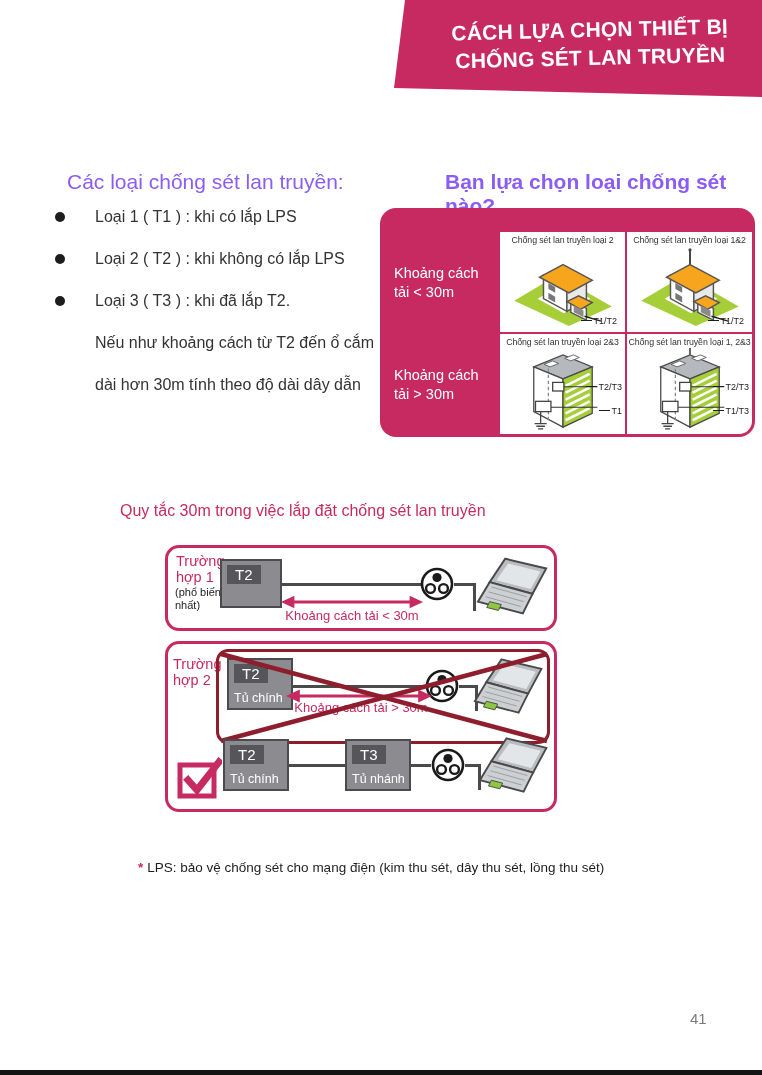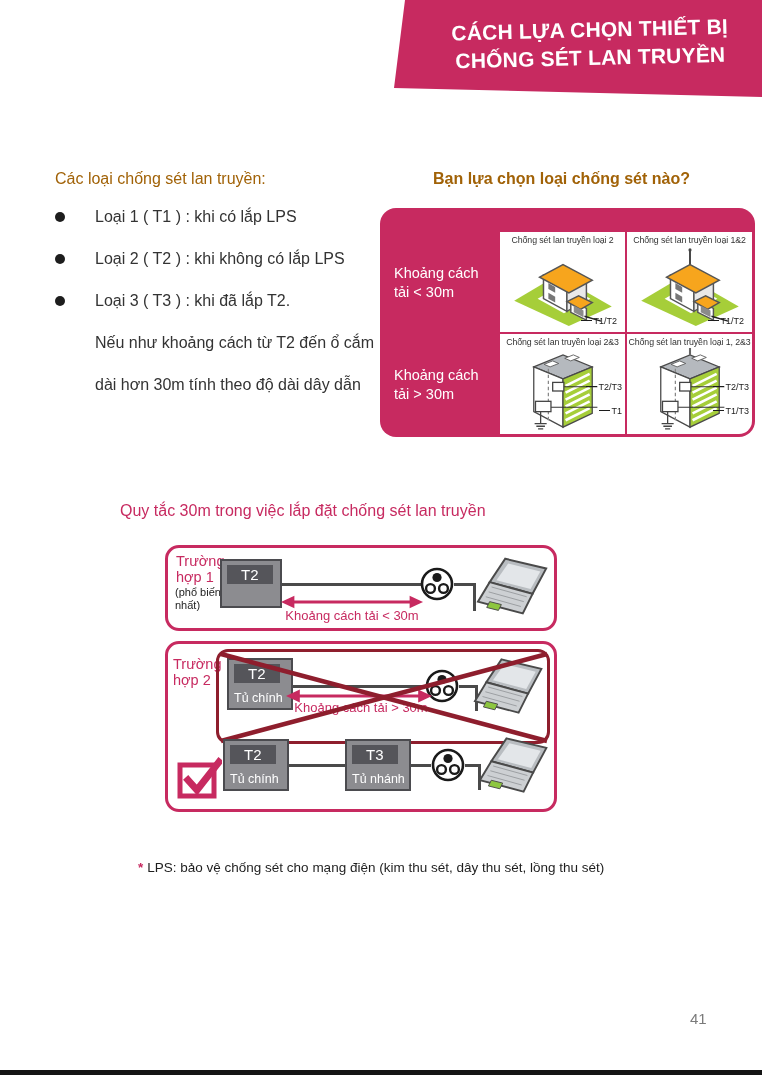--- a/index.html
+++ b/index.html
@@ -6,21 +6,21 @@
   .page{position:relative;width:762px;height:1075px;background:#fff;overflow:hidden;
         font-family:"Liberation Sans","DejaVu Sans",sans-serif;color:#2b2b2b;}
 
   
   .banner{position:absolute;left:394px;top:0;width:368px;height:102px;background:#C72A60;
           clip-path:polygon(11px 0,100% 0,100% 97px,0 88px);}
   .banner-text{position:absolute;top:16px;left:34px;right:10px;text-align:center;color:#fff;
                font-weight:bold;font-size:21px;line-height:1.33;transform:rotate(-1.4deg);letter-spacing:.2px;}
 
   
-  .sec-heading{position:absolute;color:#a16207;font-size:16px;}
+  .sec-heading{position:absolute;color:#8b5cf6;font-size:21px;margin-left:12px;}
   .h-left{left:55px;top:170px;}
   .h-right{left:433px;top:170px;font-weight:bold;}
   .bullets{position:absolute;left:50px;top:206px;width:340px;list-style:none;margin:0;padding:0;}
   .bullets li{position:relative;padding-left:45px;font-size:16px;line-height:22px;margin-bottom:20px;color:#333;}
   .bullets li.dot::before{content:"";position:absolute;left:5px;top:6px;width:10px;height:10px;border-radius:50%;background:#1d1d1d;}
 
   
   .sel-table{position:absolute;left:380px;top:208px;width:375px;height:229px;background:#C72A60;border-radius:16px;}
   .thead{position:absolute;left:120px;top:4px;width:252px;height:18px;display:flex;}
   .thead span{flex:1;text-align:center;color:#fff;font-size:12.5px;font-weight:bold;}
@@ -39,21 +39,21 @@
   .illus{margin-top:1px;}
 
   
   .rule-heading{position:absolute;left:120px;top:502px;width:480px;color:#C72A60;font-size:16px;}
   .case-box{position:absolute;left:165px;width:392px;border:3px solid #C72A60;border-radius:14px;box-sizing:border-box;}
   .case-a{top:545px;height:86px;}
   .case-b{top:641px;height:171px;}
   .case-label{position:absolute;color:#C72A60;font-size:14.5px;line-height:1.12;width:58px;}
   .case-note{position:absolute;left:7px;top:38px;width:62px;font-size:11px;line-height:1.2;color:#222;}
   .dev{position:absolute;background:#8C8C90;border:2px solid #4B4B4F;box-sizing:border-box;}
-  .dtag{position:absolute;left:5px;top:4px;background:#55555A;color:#fff;font-size:15px;line-height:1.15;padding:1px 14px;}
+  .dtag{position:absolute;left:5px;top:4px;background:#55555A;color:#fff;font-size:15px;line-height:1.15;padding:1px 8px;}
   .dsub{position:absolute;left:5px;bottom:3px;color:#fff;font-size:12.5px;white-space:nowrap;}
   .wh{position:absolute;height:3px;background:#4a4a4a;}
   .wv{position:absolute;width:3px;background:#4a4a4a;}
   .arrow-label{position:absolute;color:#C72A60;font-size:13px;text-align:center;}
   .xbox{position:absolute;left:48px;top:5px;width:334px;height:95px;border:3px solid #8E1E2D;border-radius:12px;box-sizing:border-box;}
   .xcross{position:absolute;left:-2px;top:-2px;}
 
   .footnote1{position:absolute;left:172px;top:817px;font-size:11.5px;color:#3c3c3c;}
   .footnote2{position:absolute;left:138px;top:860px;font-size:13.5px;color:#1e1e1e;}
   .footnote2 .star{color:#C72A60;font-weight:bold;margin-right:4px;}

